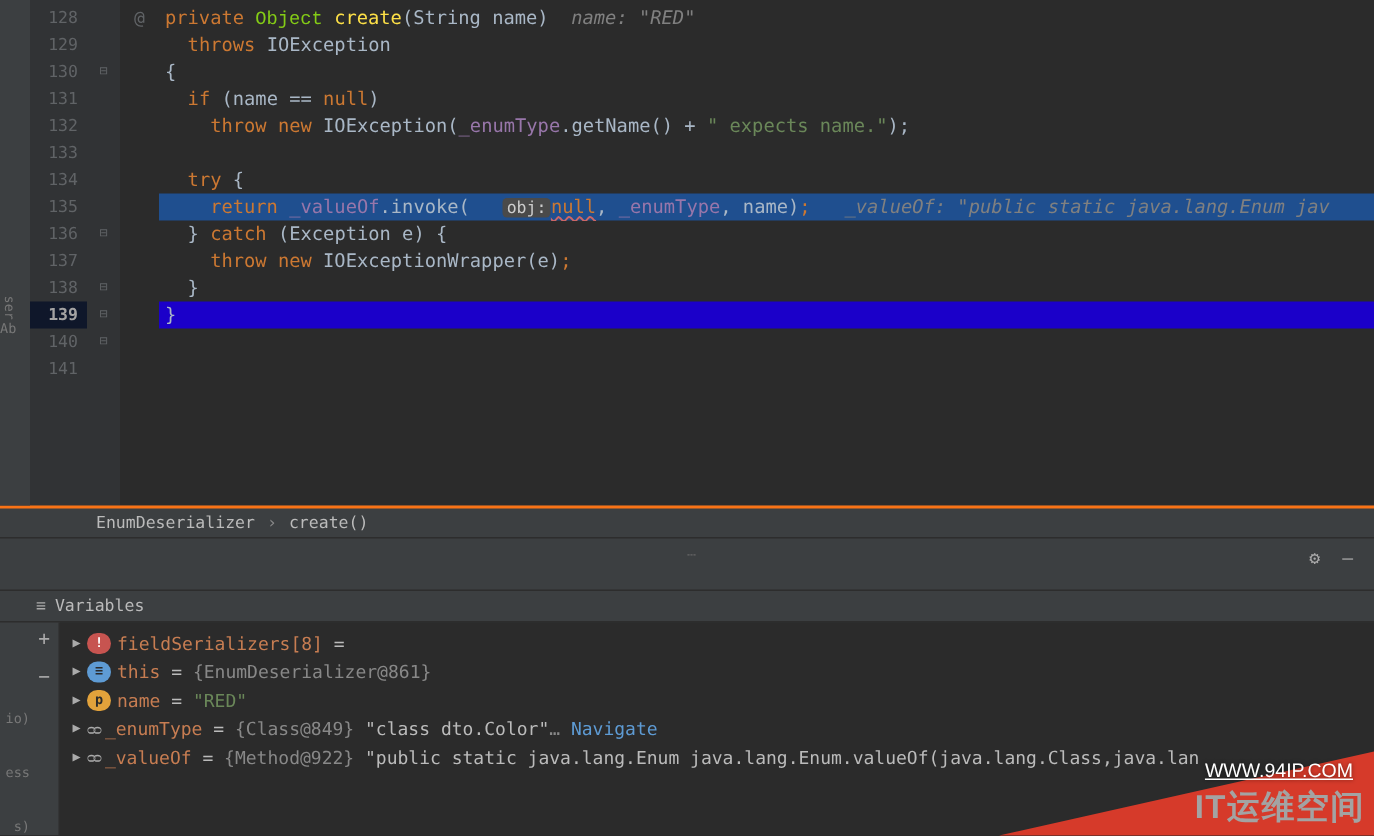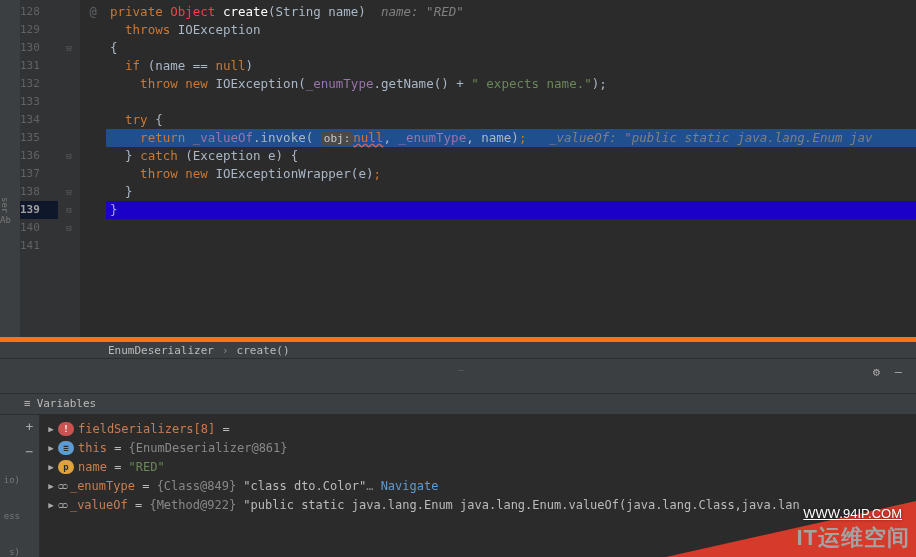--- a/index.html
+++ b/index.html
@@ -24,50 +24,50 @@
   background: #3c3f41;
   color: #787878;
   font-size: 9px;
   position: relative;
 }
 .left-strip .lab1 { position: absolute; top: 197px; left: 0; writing-mode: vertical-lr; }
 .left-strip .lab2 { position: absolute; top: 215px; left: 0; }
 .gutter {
   width: 38px;
   background: #313335;
-  text-align: left;
+  text-align: right;
   color: #606366;
   font-size: 11px;
   padding-top: 3px;
 }
 .gutter .ln { height: 18px; line-height: 18px; padding-right: 6px; }
 .gutter .ln.curr { background: #0f172a; color: #a4a3a3; font-weight: bold; }
 .fold-strip {
   width: 22px;
   background: #313335;
   padding-top: 3px;
 }
 .fold-strip .fc { height: 18px; display:flex; align-items:center; justify-content:center; color:#606366; font-size:9px; }
 .modifier-strip { width: 26px; background:#2b2b2b; padding-top:3px; color:#606366; font-size:12px;}
 .modifier-strip .mc { height:18px; display:flex; align-items:center; justify-content:center; }
 .code { flex:1; padding-top:3px; font-size:12.5px; position:relative; overflow:hidden;}
 .code .line { height:18px; line-height:18px; white-space:pre; padding-left:4px; }
 .code .line.exec { background:#1f4f8f; }
 .code .line.curr { background:#1b00c9; }
 .kw { color:#cc7832; }
 .str { color:#6a8759; }
-.mtd { color:#ffffff; }
-.typ { color:#ef4444; }
+.mtd { color:#fde047; }
+.typ { color:#84cc16;font-family:Liberation Mono, monospace; }
 .fld { color:#9876aa; }
 .cmt { color:#808080; font-style:italic; }
-.pill { background:#4a4a4a; border-radius:3px; padding:0 3px; color:#ccc; font-size:11px; }
+.pill { background:#4a4a4a; border-radius:3px; padding:0 3px; color:#ccc; font-size:11px;margin-left:14px; }
 .err-u { text-decoration: underline wavy #cc6666; }
 .breadcrumb {
-  height:22px; background:#3c3f41; border-top:5px solid #f97316;
-  display:flex; align-items:center; padding-left:108px; color:#bbbbbb; font-size:11px;
+  height:22px; background:#3c3f41; border-top:2px solid #f97316;
+  display:flex; align-items:center; padding-left:64px; color:#bbbbbb; font-size:11px;
 }
 .breadcrumb .sep { margin:0 8px; color:#888; }
 .resize-bar { height:36px; background:#3c3f41; border-top:1px solid #2d2d2d; border-bottom:1px solid #2d2d2d; position:relative;}
 .resize-bar .dots { position:absolute; left:50%; top:6px; color:#666; font-size:10px; letter-spacing:2px;}
 .resize-bar .gear { position:absolute; right:36px; top:6px; color:#aaa; font-size:12px;}
 .resize-bar .hide { position:absolute; right:14px; top:6px; color:#aaa; font-size:12px;}
 .vars-header {
   height:22px; background:#3c3f41; display:flex; align-items:center;
   padding-left:24px; color:#bbbbbb; font-size:11px; border-bottom:1px solid #2d2d2d;
 }

